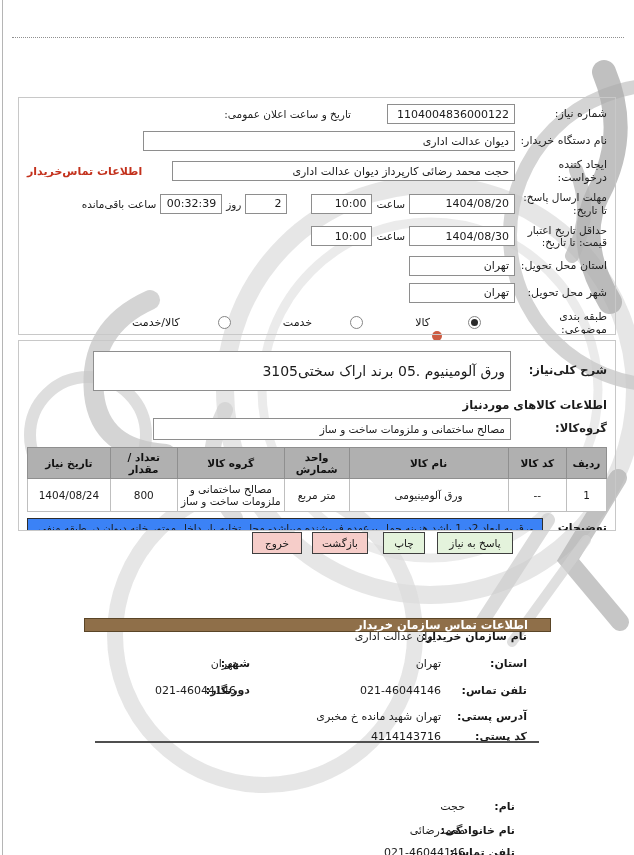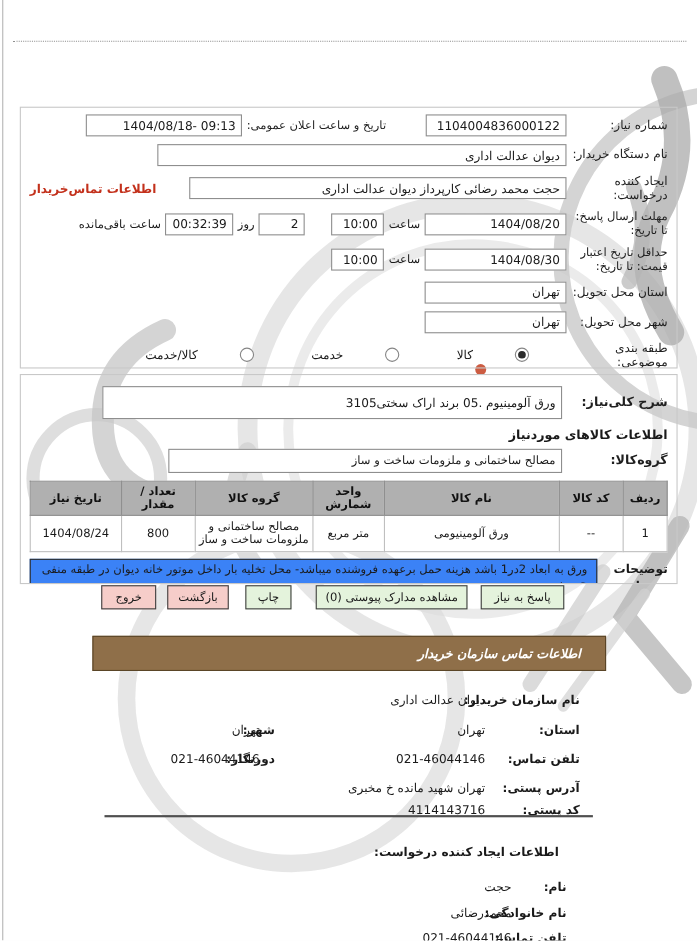--- a/index.html
+++ b/index.html
@@ -9,36 +9,36 @@
   }
   .page{position:relative;width:634px;height:855px;direction:rtl;background:#fff;}
   .page > *{z-index:1;}
   svg.wm{position:absolute;inset:0;z-index:0;}
   .edge{position:absolute;left:2px;top:0;bottom:0;width:1px;background:#b5b5b5;}
   .dotline{position:absolute;top:37px;right:10px;left:12px;border-top:1px dotted #8f8f8f;}
 
   .bar{position:absolute;background:#8f6f49;border:1px solid #5a4527;color:#fff;
        font-weight:bold;font-size:12px;display:flex;align-items:center;box-sizing:border-box;}
   .bar1{top:55px;right:14px;width:606px;height:28px;padding:0 25px 0 8px;}
-  .bar2{top:578px;right:83px;width:467px;height:32px;padding:0 22px 0 8px;font-size:11.5px;font-style:italic;}
+  .bar2{top:618px;right:83px;width:467px;height:14px;padding:0 22px 0 8px;font-size:11.5px;}
 
   .panel{position:absolute;right:18px;width:598px;border:1px solid #c8c8c8;background:transparent;
          box-sizing:border-box;padding:6px 8px;overflow:hidden;}
   .panel1{top:97px;height:238px;}
   .panel2{top:340px;height:191px;}
 
   .frow{display:flex;align-items:center;margin-bottom:7px;min-height:20px;}
   .lbl{width:92px;flex:0 0 92px;font-size:11px;line-height:1.2;color:#1f1f1f;}
   .lbl.small{font-size:10.5px;}
   .inlbl{font-size:10.5px;margin:0 4px;white-space:nowrap;}
   .inp{border:1px solid #8e8e8e;background:#fff;height:20px;box-sizing:border-box;
        display:flex;align-items:center;padding:0 5px;font-size:11px;white-space:nowrap;overflow:hidden;}
   .ltr{direction:ltr;justify-content:flex-end;}
   .w128{width:128px;} .w142{width:142px;} .w372{width:372px;} .w331{width:370px;}
-  .w129{width:129px;} .w61{width:48px;} .w42{width:42px;} .w62{width:62px;}
+  .w129{width:106px;} .w61{width:61px;} .w42{width:42px;} .w62{width:62px;}
   .w418{width:418px;} .w358{width:358px;}
   .mr56{margin-right:36px;} .mr24{margin-right:24px;} .mr30{margin-right:30px;}
   .link{color:#c3311c;font-weight:bold;font-size:11px;cursor:pointer;white-space:nowrap;}
 
   .radio{width:11px;height:11px;border:1px solid #868686;border-radius:50%;background:#fff;
          position:relative;flex:0 0 11px;margin-left:4px;}
   .radio.sel::after{content:"";position:absolute;inset:2px;border-radius:50%;background:#2b2b2b;}
   .optlbl{font-size:11px;margin-left:18px;white-space:nowrap;}
 
   .boldlbl{font-weight:bold;font-size:11.5px;}
@@ -102,23 +102,20 @@
 
 
   <div class="panel panel1">
 
     <div class="frow">
       <span class="lbl">شماره نیاز:</span>
       <div class="inp w128 ltr">
         <span>1104004836000122</span>
       </div>
       <span class="lbl small mr56" style="width:auto;flex:0 0 auto;">تاریخ و ساعت اعلان عمومی:</span>
-      <div class="inp w142 ltr" style="margin-right:4px;">
-        <span>1404/08/18- 09:13</span>
-      </div>
     </div>
 
     <div class="frow">
       <span class="lbl">نام دستگاه خریدار:</span>
       <div class="inp w372">
         <span>دیوان عدالت اداری</span>
       </div>
     </div>
 
     <div class="frow">
@@ -182,21 +179,21 @@
       <span class="radio"></span>
       <span class="optlbl">کالا/خدمت</span>
     </div>
 
   </div>
 
   <div class="panel panel2">
 
     <div class="frow" style="margin-top:4px;">
       <span class="lbl boldlbl desclbl">شرح کلی‌نیاز:</span>
-      <div class="inp w418" style="height:30px;font-size:11px;padding-left:21px;">
+      <div class="inp w418" style="height:40px;font-size:14px;padding-left:21px;">
         <span>ورق آلومینیوم .05 برند اراک سختی3105</span>
       </div>
     </div>
 
     <div class="sect-title">اطلاعات کالاهای موردنیاز</div>
 
     <div class="frow">
       <span class="lbl boldlbl desclbl">گروه‌کالا:</span>
       <div class="inp w358" style="height:22px;font-size:10.5px;">
         <span>مصالح ساختمانی و ملزومات ساخت و ساز</span>
@@ -232,21 +229,20 @@
       <span class="noteslbl">توضیحات خریدار:</span>
       <div class="notesbox">
         <div class="l1">ورق به ابعاد 2در1 باشد هزینه حمل برعهده فروشنده میباشد- محل تخلیه بار داخل موتور خانه دیوان در طبقه منفی 3 میباشد .</div>
 
       </div>
     </div>
   </div>
 
   <div class="btnrow">
     <div class="btn green b-reply">پاسخ به نیاز</div>
-    <div class="btn green b-attach">مشاهده مدارک پیوستی (0)</div>
     <div class="btn green b-print">چاپ</div>
     <div class="btn pink b-back">بازگشت</div>
     <div class="btn pink b-exit">خروج</div>
   </div>
 
   <div class="bar bar2">
     <span>اطلاعات تماس سازمان خریدار</span>
   </div>
 
   <span class="abs blb or1 ol">نام سازمان خریدار:</span>
@@ -263,21 +259,20 @@
   <span class="abs or3 ov2">021-46044146</span>
 
   <span class="abs blb or4 ol">آدرس پستی:</span>
   <span class="abs or4 ov">تهران شهید مانده خ مخبری</span>
 
   <span class="abs blb or5 ol">کد پستی:</span>
   <span class="abs or5 ov">4114143716</span>
 
   <div class="divider"></div>
 
-  <span class="abs blb cr-title">اطلاعات ایجاد کننده درخواست:</span>
 
   <span class="abs blb cr1 cl">نام:</span>
   <span class="abs cr1 cv">حجت</span>
 
   <span class="abs blb cr2 cl">نام خانوادگی:</span>
   <span class="abs cr2 cv">محمدرضائی</span>
 
   <span class="abs blb cr3 cl">تلفن تماس:</span>
   <span class="abs cr3 cv">021-46044146</span>
 

